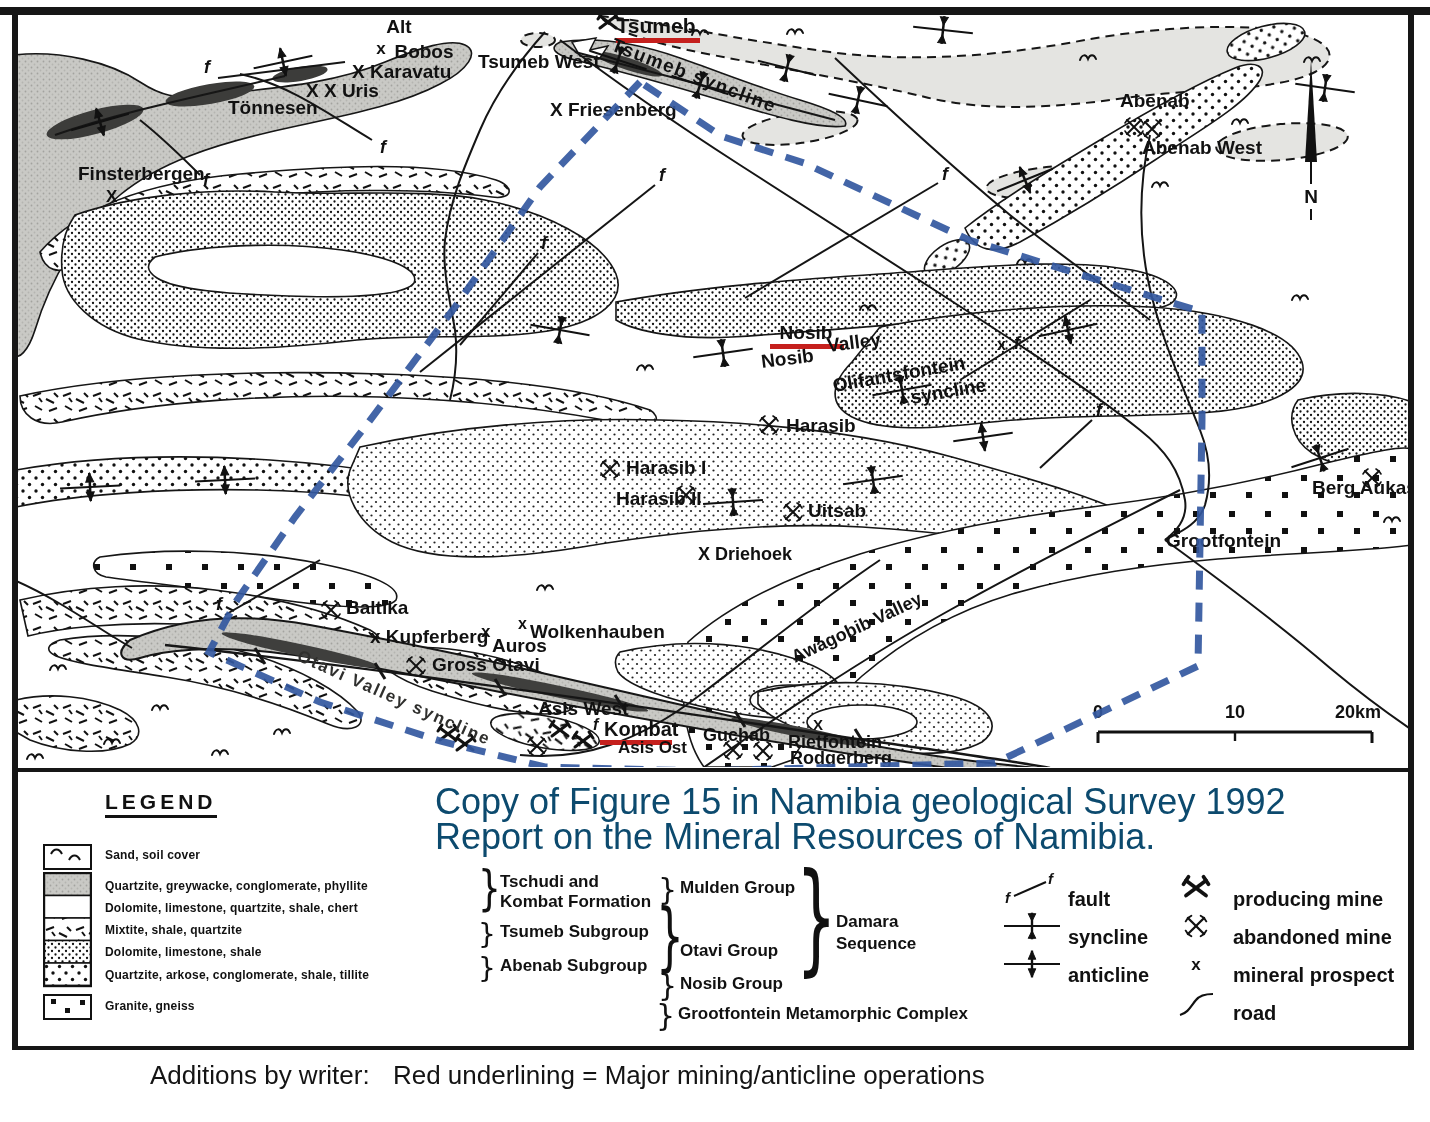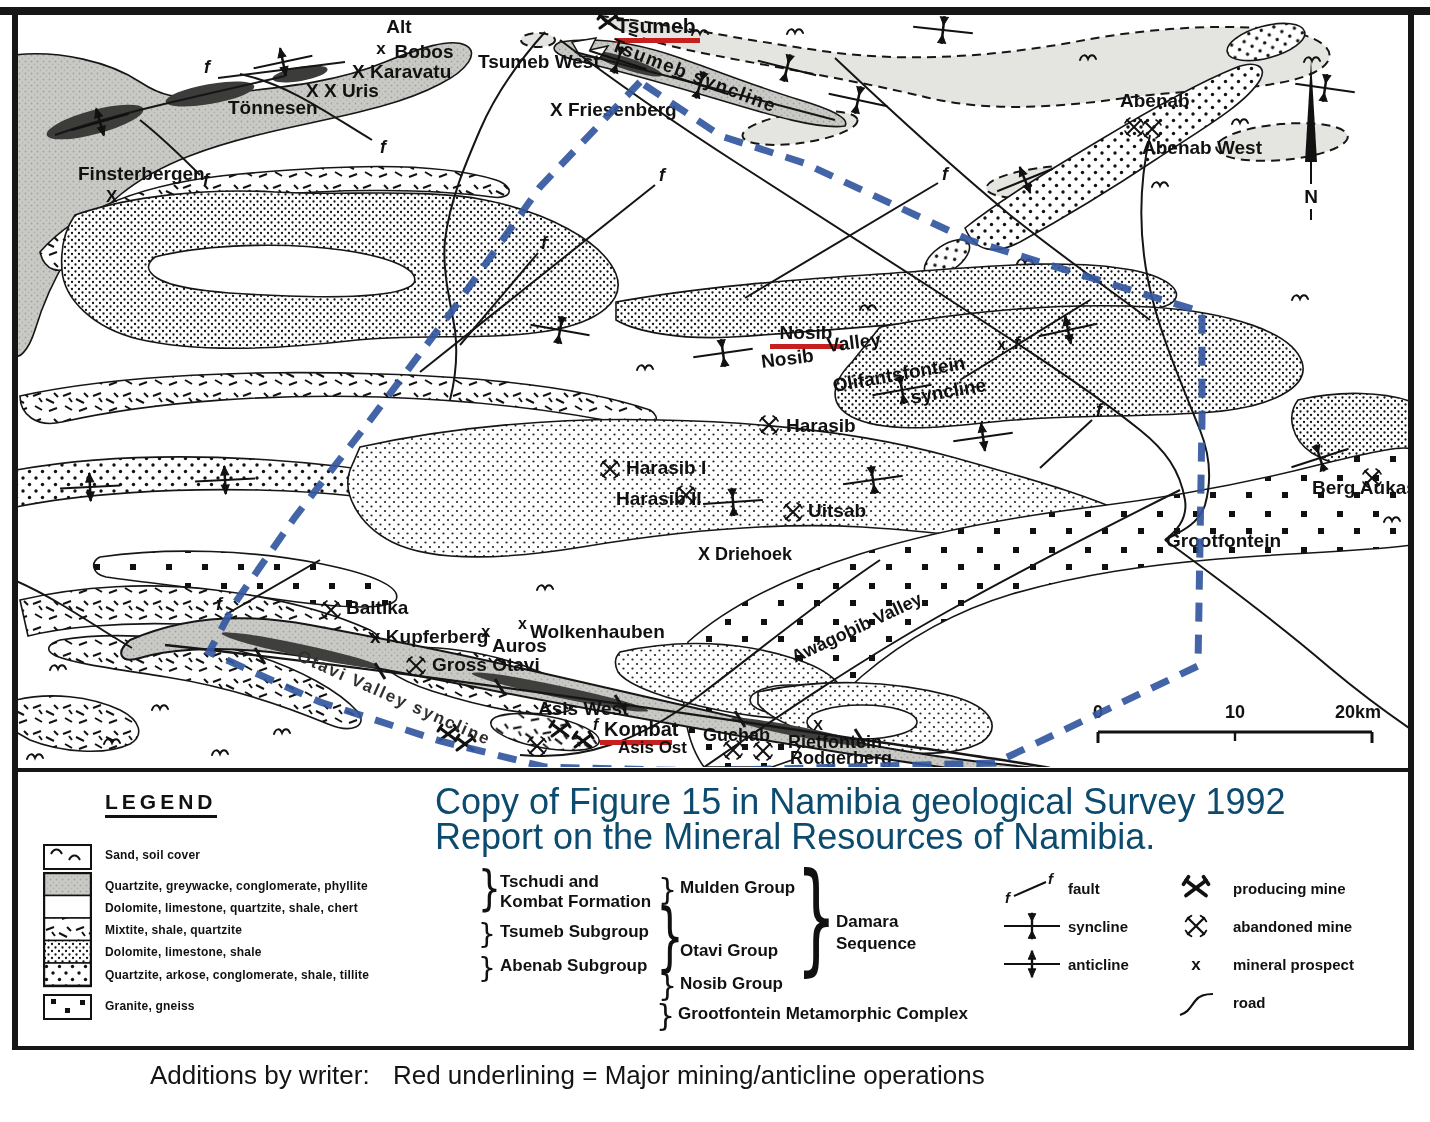--- a/index.html
+++ b/index.html
@@ -5,21 +5,21 @@
   html,body{margin:0;padding:0;background:#e9e9e6;}
   #page{position:relative;width:1430px;height:1122px;background:#ffffff;overflow:hidden;
         font-family:"Liberation Sans",sans-serif;color:#111;}
   .abs{position:absolute;}
   .border-bar{position:absolute;background:#161616;}
   .map-title{font-size:36px;line-height:35px;color:#0c4a6e;}
   .legend-heading{font-size:21px;font-weight:bold;letter-spacing:4px;border-bottom:3px solid #111;padding-bottom:1px;}
   .litho-label{font-size:12px;font-weight:bold;letter-spacing:.2px;white-space:nowrap;}
   .strat{font-size:17px;font-weight:bold;white-space:nowrap;}
   .brace{font-family:"DejaVu Sans",sans-serif;font-weight:normal;color:#111;transform-origin:left center;}
-  .symlabel{font-size:15px;font-weight:bold;white-space:nowrap;}
+  .symlabel{font-size:20px;font-weight:bold;white-space:nowrap;margin-top:8px;}
   .caption{font-size:26px;color:#141414;white-space:nowrap;}
   svg text{font-family:"Liberation Sans",sans-serif;}
 </style>
 </head>
 <body>
 
 <div id="page">
 
   <svg width="0" height="0" style="position:absolute" aria-hidden="true">
     <defs>

